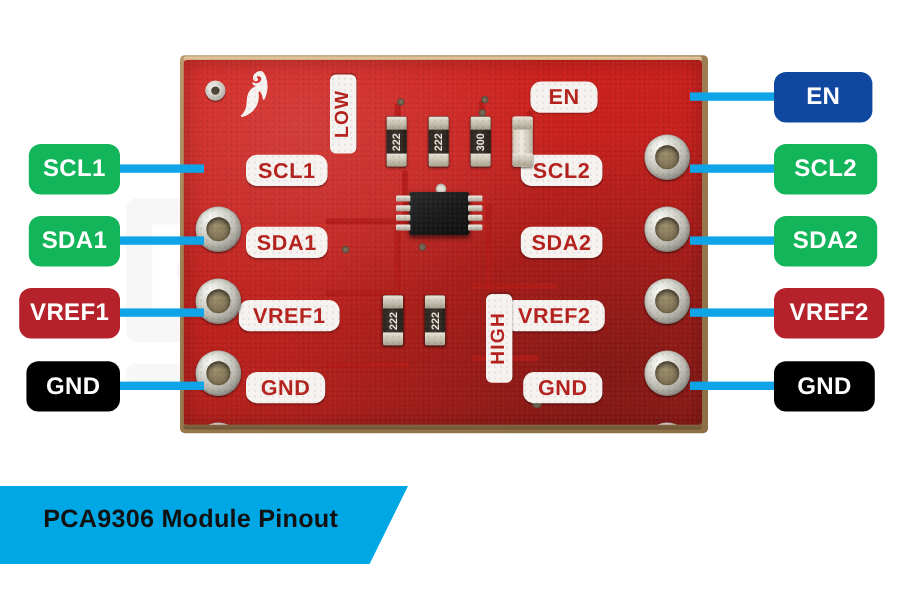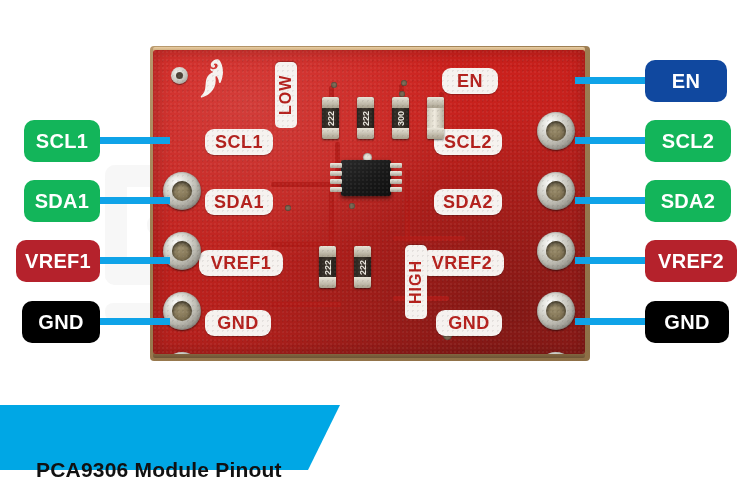--- a/index.html
+++ b/index.html
@@ -323,15 +323,15 @@
       <div class="label" style="left: 645px; top: 120px; width: 86px; height: 42px; background: rgb(19, 181, 90);">SCL2</div>
       <div class="leader" style="left: 575px; top: 197px; width: 70px; background: rgb(15, 163, 232);"></div>
       <div class="label" style="left: 645px; top: 180px; width: 86px; height: 42px; background: rgb(19, 181, 90);">SDA2</div>
       <div class="leader" style="left: 575px; top: 257px; width: 70px; background: rgb(15, 163, 232);"></div>
       <div class="label" style="left: 645px; top: 240px; width: 92px; height: 42px; background: rgb(181, 34, 44);">VREF2</div>
       <div class="leader" style="left: 575px; top: 318px; width: 70px; background: rgb(15, 163, 232);"></div>
       <div class="label" style="left: 645px; top: 301px; width: 84px; height: 42px; background: rgb(0, 0, 0);">GND</div>
     </div>
 
   <div class="banner" style="background: rgb(0, 167, 229);"></div>
-  <div class="banner-text" style="color: rgb(17, 17, 17); margin-top: 37px;">PCA9306 Module Pinout</div>
+  <div class="banner-text" style="color: rgb(17, 17, 17);">PCA9306 Module Pinout</div>
 
 </div>
 
 </body></html>

